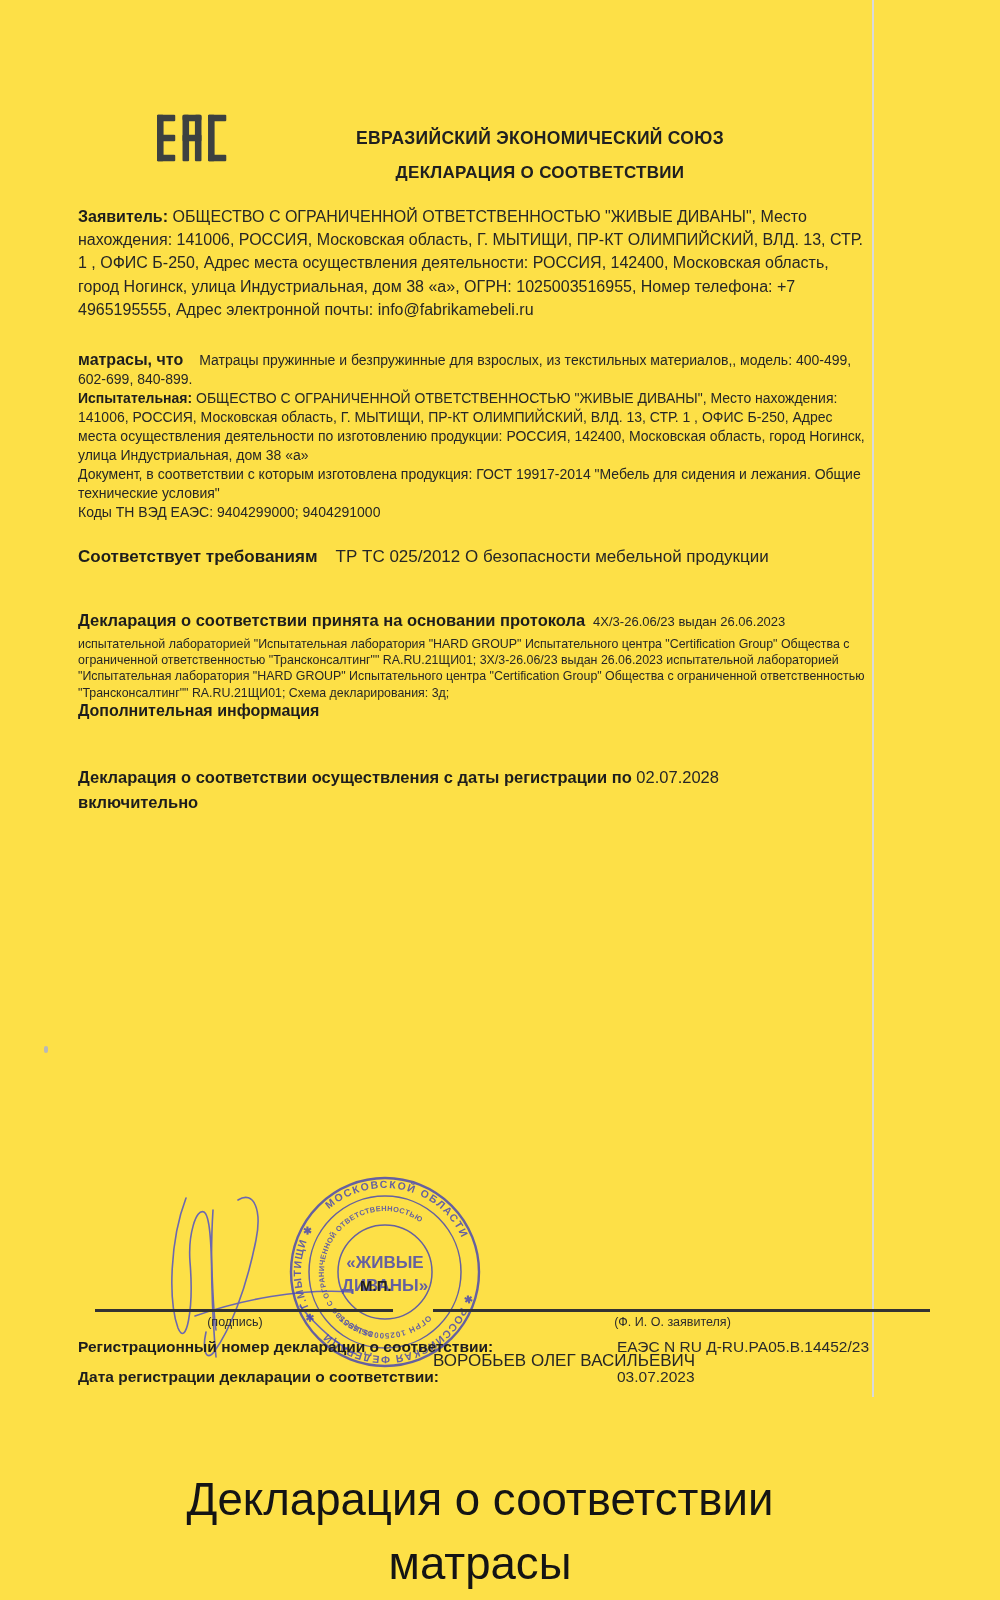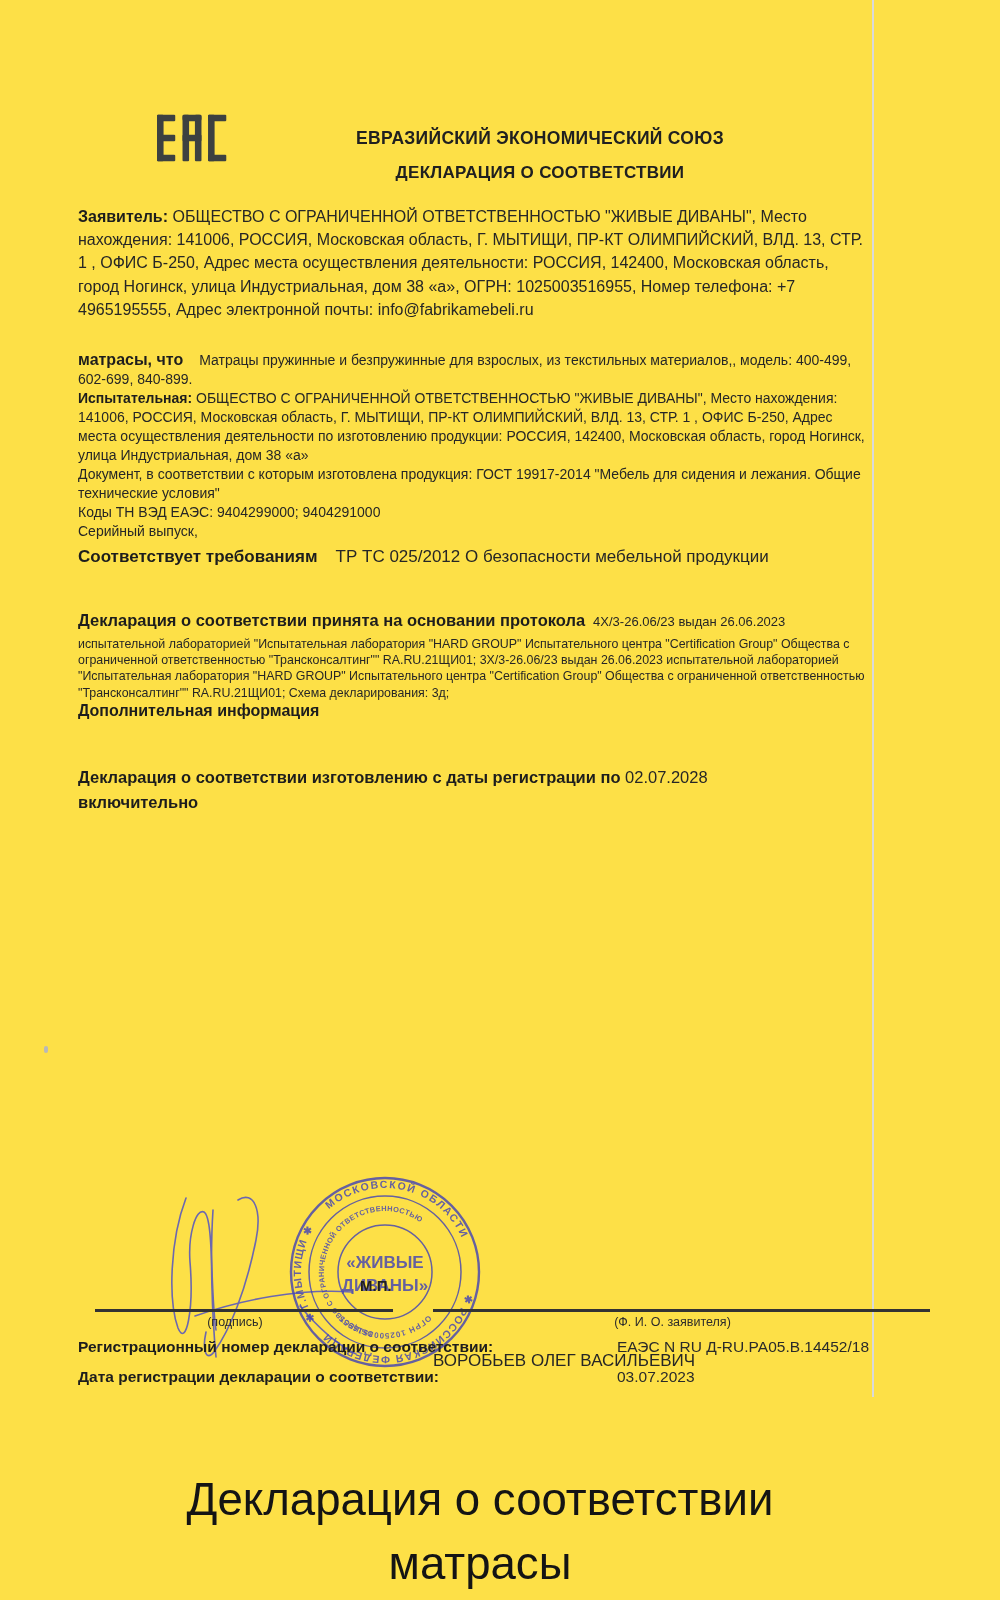--- a/index.html
+++ b/index.html
@@ -86,35 +86,34 @@
 
   <div class="abs declares">
     <div>
       <span class="b lbl">матрасы, что</span><span>Матрацы пружинные и безпружинные для взрослых, из текстильных материалов,, модель: 400-499, 602-699, 840-899.</span>
     </div>
     <div>
       <span class="b">Испытательная:</span><span> ОБЩЕСТВО С ОГРАНИЧЕННОЙ ОТВЕТСТВЕННОСТЬЮ "ЖИВЫЕ ДИВАНЫ", Место нахождения: 141006, РОССИЯ, Московская область, Г. МЫТИЩИ, ПР-КТ ОЛИМПИЙСКИЙ, ВЛД. 13, СТР. 1 , ОФИС Б-250, Адрес места осуществления деятельности по изготовлению продукции: РОССИЯ, 142400, Московская область, город Ногинск, улица Индустриальная, дом 38 «а»</span>
     </div>
     <div>Документ, в соответствии с которым изготовлена продукция: ГОСТ 19917-2014 "Мебель для сидения и лежания. Общие технические условия"</div>
     <div>Коды ТН ВЭД ЕАЭС: 9404299000; 9404291000</div>
-    <div>Серийный выпуск,</div>
   </div>
 
   <div class="abs compliance">
     <span class="b">Соответствует требованиям</span><span class="val">ТР ТС 025/2012 О безопасности мебельной продукции</span>
   </div>
 
   <div class="abs protocol">
     <span class="b lbl">Декларация о соответствии принята на основании протокола</span><span class="intro">4Х/3-26.06/23 выдан 26.06.2023</span>
     <div class="details">испытательной лабораторией "Испытательная лаборатория "HARD GROUP" Испытательного центра "Certification Group" Общества с ограниченной ответственностью "Трансконсалтинг"" RA.RU.21ЩИ01; 3Х/3-26.06/23 выдан 26.06.2023  испытательной лабораторией "Испытательная лаборатория "HARD GROUP" Испытательного центра "Certification Group" Общества с ограниченной ответственностью "Трансконсалтинг"" RA.RU.21ЩИ01; Схема декларирования: 3д;</div>
   </div>
   <div class="abs addinfo">Дополнительная информация</div>
 
   <div class="abs validity">
-    <span>Декларация о соответствии изготовлению с даты регистрации по</span>
+    <span>Декларация о соответствии осуществления с даты регистрации по</span>
     <span class="date">02.07.2028</span>
     <div>включительно</div>
   </div>
 
   <svg class="abs sig" width="240" height="190" viewBox="0 0 240 190">
     <g fill="none" stroke="#5353c2" stroke-width="1.6" opacity="0.85" stroke-linecap="round">
       <path d="M 36,13 C 20,55 18,115 28,143 C 36,163 44,125 40,77 C 38,50 46,23 54,27 C 64,33 60,105 66,145"></path>
       <path d="M 88,15 C 104,5 112,25 106,55 C 96,105 80,145 64,167 C 56,177 52,165 56,147"></path>
       <path d="M 45,131 C 90,115 150,103 202,107"></path>
       <path d="M 150,121 C 170,145 190,161 206,169"></path>
@@ -153,21 +152,21 @@
   </svg>
 
   <div class="abs mp">М.П.</div>
   <div class="abs fio-name">ВОРОБЬЕВ ОЛЕГ ВАСИЛЬЕВИЧ</div>
   <div class="abs rule left"></div>
   <div class="abs rule right"></div>
   <div class="abs cap sign">(подпись)</div>
   <div class="abs cap fio">(Ф. И. О. заявителя)</div>
 
   <div class="abs reg-label row1l">Регистрационный номер декларации о соответствии:</div>
-  <div class="abs reg-value row1v">ЕАЭС N RU Д-RU.РА05.В.14452/18</div>
+  <div class="abs reg-value row1v">ЕАЭС N RU Д-RU.РА05.В.14452/23</div>
   <div class="abs reg-label row2l">Дата регистрации декларации о соответствии:</div>
   <div class="abs reg-value row2v">03.07.2023</div>
 
   <div class="abs footer-title">
     <div>Декларация о соответствии</div>
     <div>матрасы</div>
   </div>
 
 </div>
 

